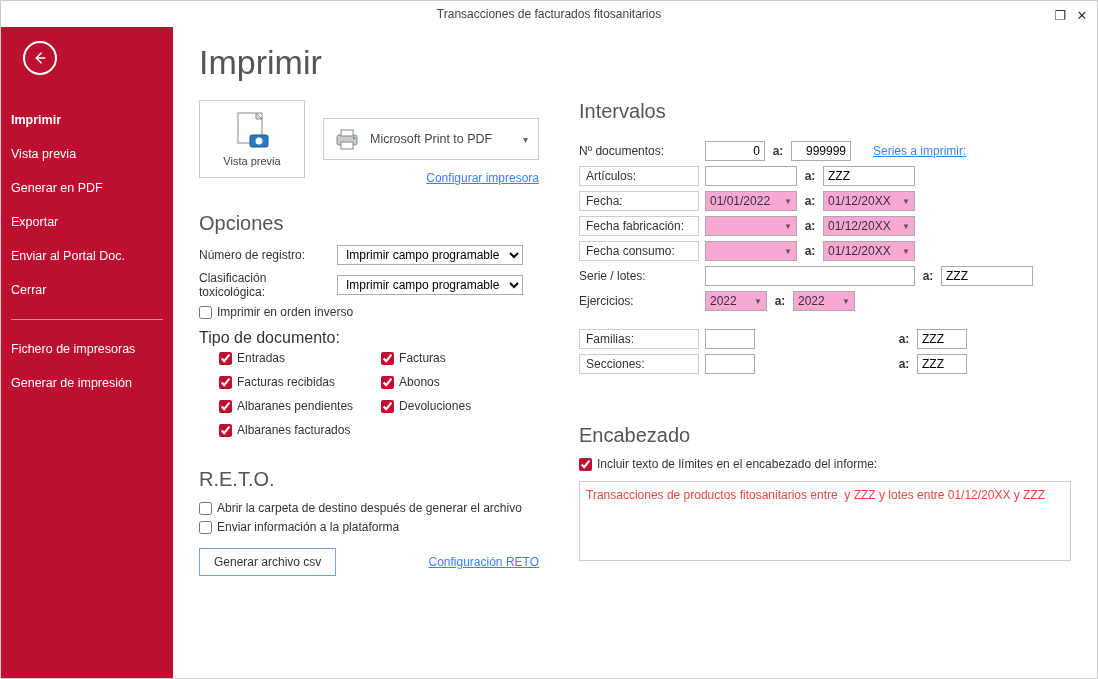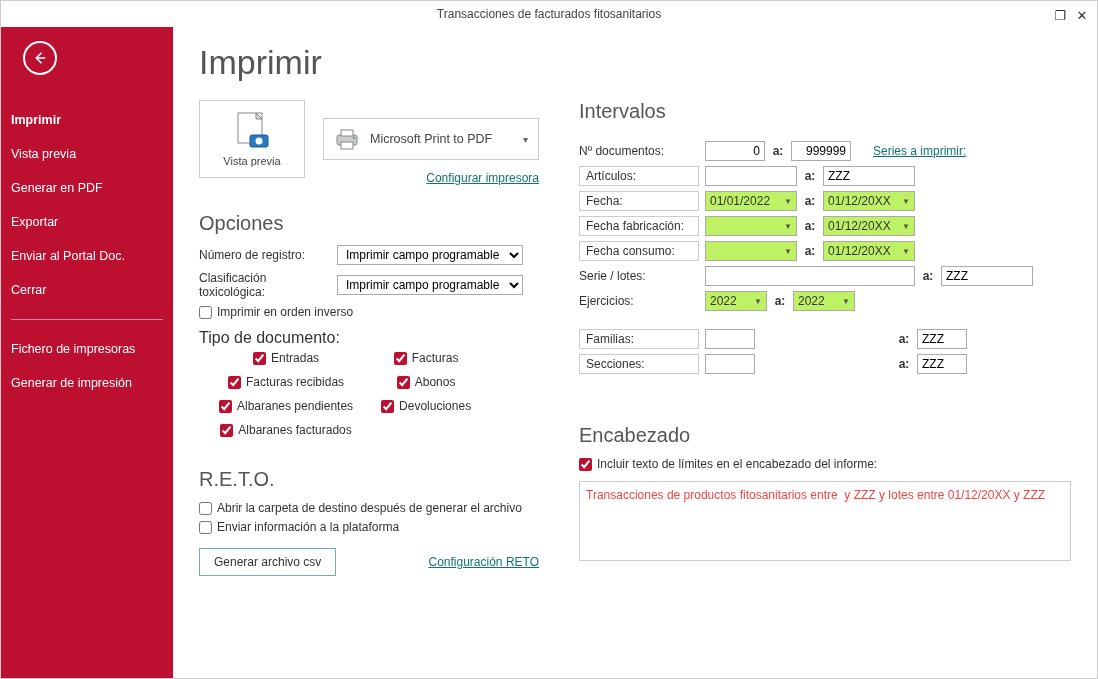--- a/index.html
+++ b/index.html
@@ -16,42 +16,42 @@
   .nav-sep { border-top:1px solid rgba(255,255,255,0.5); margin:12px 10px;}
   .main { flex:1; padding:10px 26px 10px 26px; overflow:hidden;}
   h1.title { font-weight:300; color:#555; font-size:34px; margin:6px 0 18px 0;}
   .cols { display:flex; gap:40px;}
   .left-col { width:340px;}
   .right-col { flex:1;}
   .preview-row { display:flex; gap:18px; align-items:stretch;}
   .preview-btn { width:106px; height:78px; border:1px solid #ccc; display:flex; flex-direction:column; align-items:center; justify-content:center; font-size:11px; color:#444; cursor:pointer; gap:4px;}
   .printer-select { flex:1; height:42px; border:1px solid #ccc; display:flex; align-items:center; padding:0 10px; font-size:12.5px; color:#444; position:relative; cursor:pointer; margin-top:18px;}
   .printer-select .caret { position:absolute; right:10px; font-size:10px; color:#666;}
-  .link { color:#0f766e; font-size:12px; text-decoration:underline; cursor:pointer;}
+  .link { color:#3b82f6; font-size:12px; text-decoration:underline; cursor:pointer;}
   .link-row { text-align:right; margin-top:8px;}
   h2.section { font-weight:400; color:#555; font-size:20px; margin:26px 0 10px 0;}
   h2.section-r { font-weight:400; color:#555; font-size:20px; margin:0 0 18px 0;}
   .row { display:flex; align-items:center; font-size:12px; color:#333; margin-bottom:6px; gap:8px;}
   .lbl { width:130px;}
   select.combo { font-size:12px; border:1px solid #aaa; height:20px; padding:0 4px; background:#fff;}
   .combo-w { width:186px;}
   .chk-row { display:flex; align-items:center; font-size:12px; color:#333; margin-bottom:5px; gap:5px;}
   input[type=checkbox]{ accent-color:#bd0f2f; width:13px; height:13px; margin:0;}
   .chk-cols { display:flex; gap:28px; margin-top:4px;}
-  .chk-col { display:flex; flex-direction:column; gap:5px;align-items:center;}
+  .chk-col { display:flex; flex-direction:column; gap:5px;}
   .btn { border:1px solid #6fa8d8; background:#fff; color:#333; font-size:12px; padding:6px 14px; cursor:pointer;}
   .reto-bottom { display:flex; justify-content:space-between; align-items:center; margin-top:14px;}
   
   .irow { display:flex; align-items:center; font-size:12px; color:#333; margin-bottom:5px; gap:6px;}
   .ilbl { width:120px; border:1px solid #ccc; padding:2px 6px; height:20px; display:flex; align-items:center;}
   .ilbl-plain { width:120px; padding:2px 0;}
   input.txt { border:1px solid #aaa; height:20px; font-size:12px; padding:0 4px;}
   .num-s { width:60px; text-align:right;}
   .a-lbl { font-weight:600; width:14px; text-align:center;}
-  .date-sel { display:flex; align-items:center; border:1px solid #aaa; height:20px; width:92px; padding:0 4px; font-size:12px; justify-content:space-between; cursor:pointer; background:#bef264;}
+  .date-sel { display:flex; align-items:center; border:1px solid #aaa; height:20px; width:92px; padding:0 4px; font-size:12px; justify-content:space-between; cursor:pointer; background:#f9a8d4;}
   .caret-s { font-size:8px; color:#555;}
   textarea.header-ta { width:100%; height:80px; border:1px solid #ccc; font-size:12px; padding:6px; resize:none; font-family:inherit; color:#ef4444;}
   .ta-wrap { position:relative;}
   svg.ico { display:block;}
 </style>
 </head>
 <body>
 
 <div class="titlebar">
   <span>Transacciones de facturados fitosanitarios</span>

